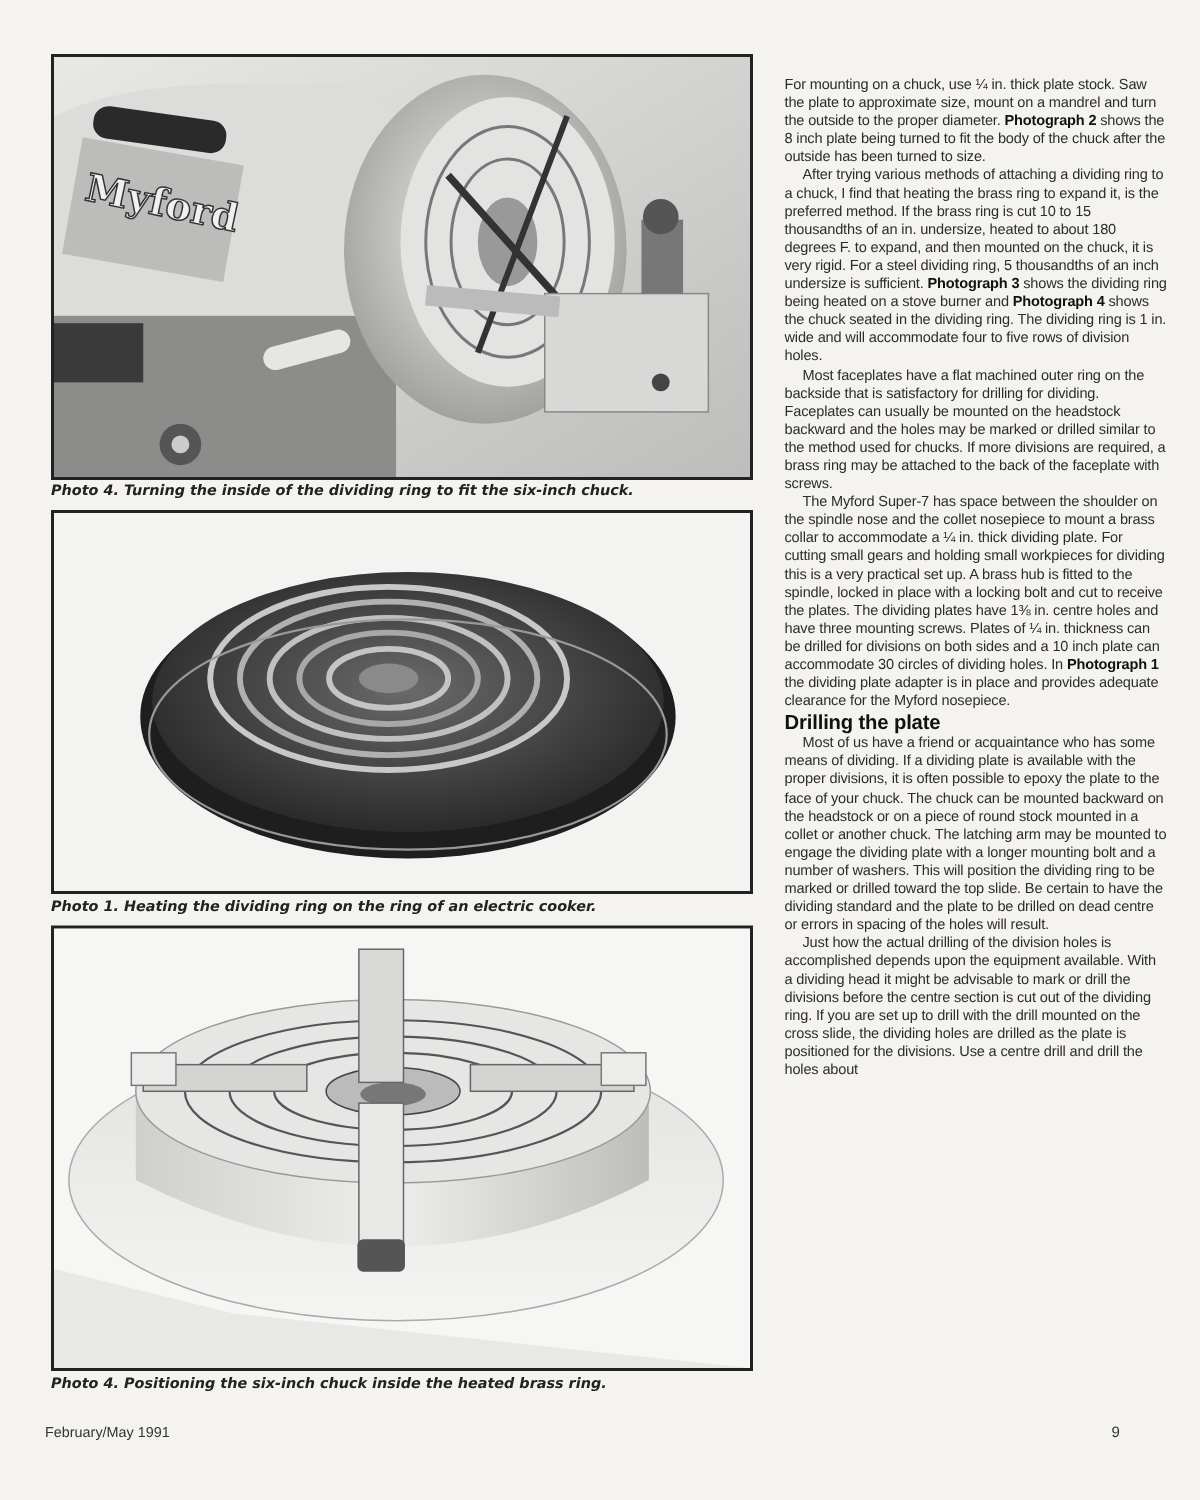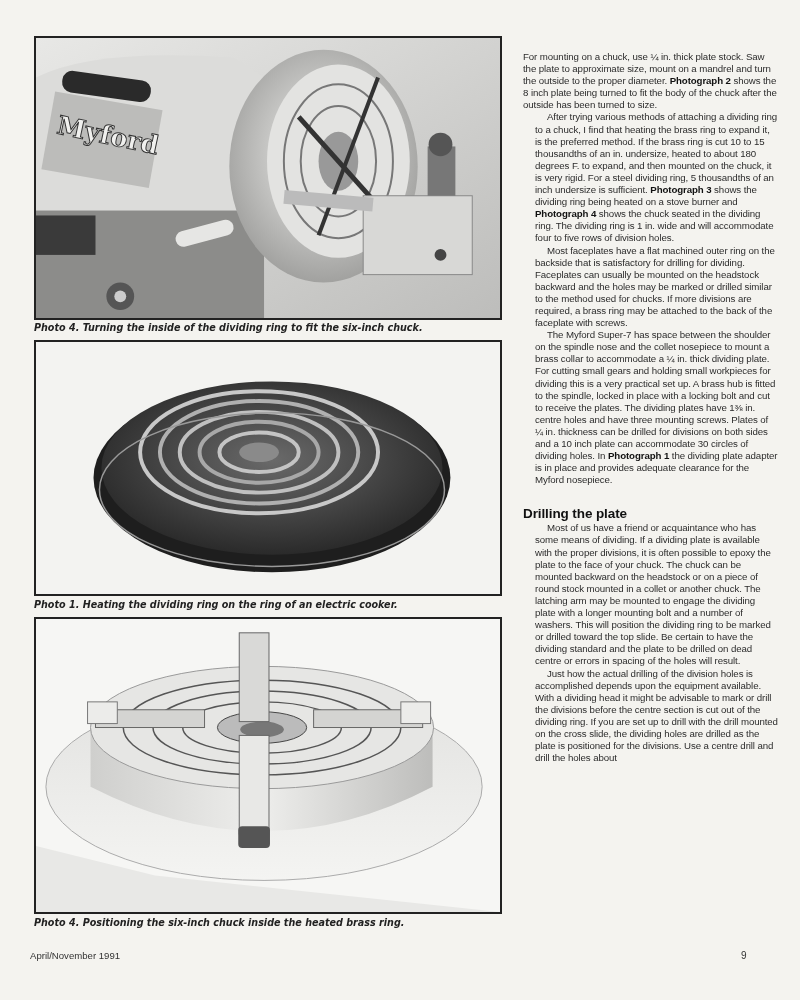--- a/index.html
+++ b/index.html
@@ -37,27 +37,26 @@
     position: absolute;
     left: 523px;
     top: 51px;
     width: 255px;
     font-size: 9.7px;
     line-height: 12.1px;
     color: #2c2c2c;
     letter-spacing: -0.1px;
   }
   .column p { margin: 0; }
-  .column p.indent { text-indent: 12px; margin-left: 12px; }
+  .column p.indent { text-indent: 12px; }
   .column b { color: #111; }
   .heading {
     font-size: 13.5px;
     font-weight: bold;
     color: #111;
-    margin-top: 20px;
     line-height: 16px;
   }
   .footer-left {
     position: absolute; left: 30px; top: 950px;
     font-size: 9.6px; color: #333;
   }
   .footer-right {
     position: absolute; left: 741px; top: 950px;
     font-size: 10px; color: #333;
   }
@@ -179,14 +178,14 @@
   </p>
   <p class="indent">Most faceplates have a flat machined outer ring on the backside that is satisfactory for drilling for dividing. Faceplates can usually be mounted on the headstock backward and the holes may be marked or drilled similar to the method used for chucks. If more divisions are required, a brass ring may be attached to the back of the faceplate with screws.</p>
   <p class="indent">
     <span>The Myford Super-7 has space between the shoulder on the spindle nose and the collet nosepiece to mount a brass collar to accommodate a ¼ in. thick dividing plate. For cutting small gears and holding small workpieces for dividing this is a very practical set up. A brass hub is fitted to the spindle, locked in place with a locking bolt and cut to receive the plates. The dividing plates have 1⅜ in. centre holes and have three mounting screws. Plates of ¼ in. thickness can be drilled for divisions on both sides and a 10 inch plate can accommodate 30 circles of dividing holes. In </span><b>Photograph 1</b><span> the dividing plate adapter is in place and provides adequate clearance for the Myford nosepiece.</span>
   </p>
   <h2 class="heading">Drilling the plate</h2>
   <p class="indent">Most of us have a friend or acquaintance who has some means of dividing. If a dividing plate is available with the proper divisions, it is often possible to epoxy the plate to the face of your chuck. The chuck can be mounted backward on the headstock or on a piece of round stock mounted in a collet or another chuck. The latching arm may be mounted to engage the dividing plate with a longer mounting bolt and a number of washers. This will position the dividing ring to be marked or drilled toward the top slide. Be certain to have the dividing standard and the plate to be drilled on dead centre or errors in spacing of the holes will result.</p>
   <p class="indent">Just how the actual drilling of the division holes is accomplished depends upon the equipment available. With a dividing head it might be advisable to mark or drill the divisions before the centre section is cut out of the dividing ring. If you are set up to drill with the drill mounted on the cross slide, the dividing holes are drilled as the plate is positioned for the divisions. Use a centre drill and drill the holes about</p>
 </div>
 
-<div class="footer-left">April/November 1991</div>
+<div class="footer-left">February/May 1991</div>
 <div class="footer-right">9</div>
 
 </body></html>

